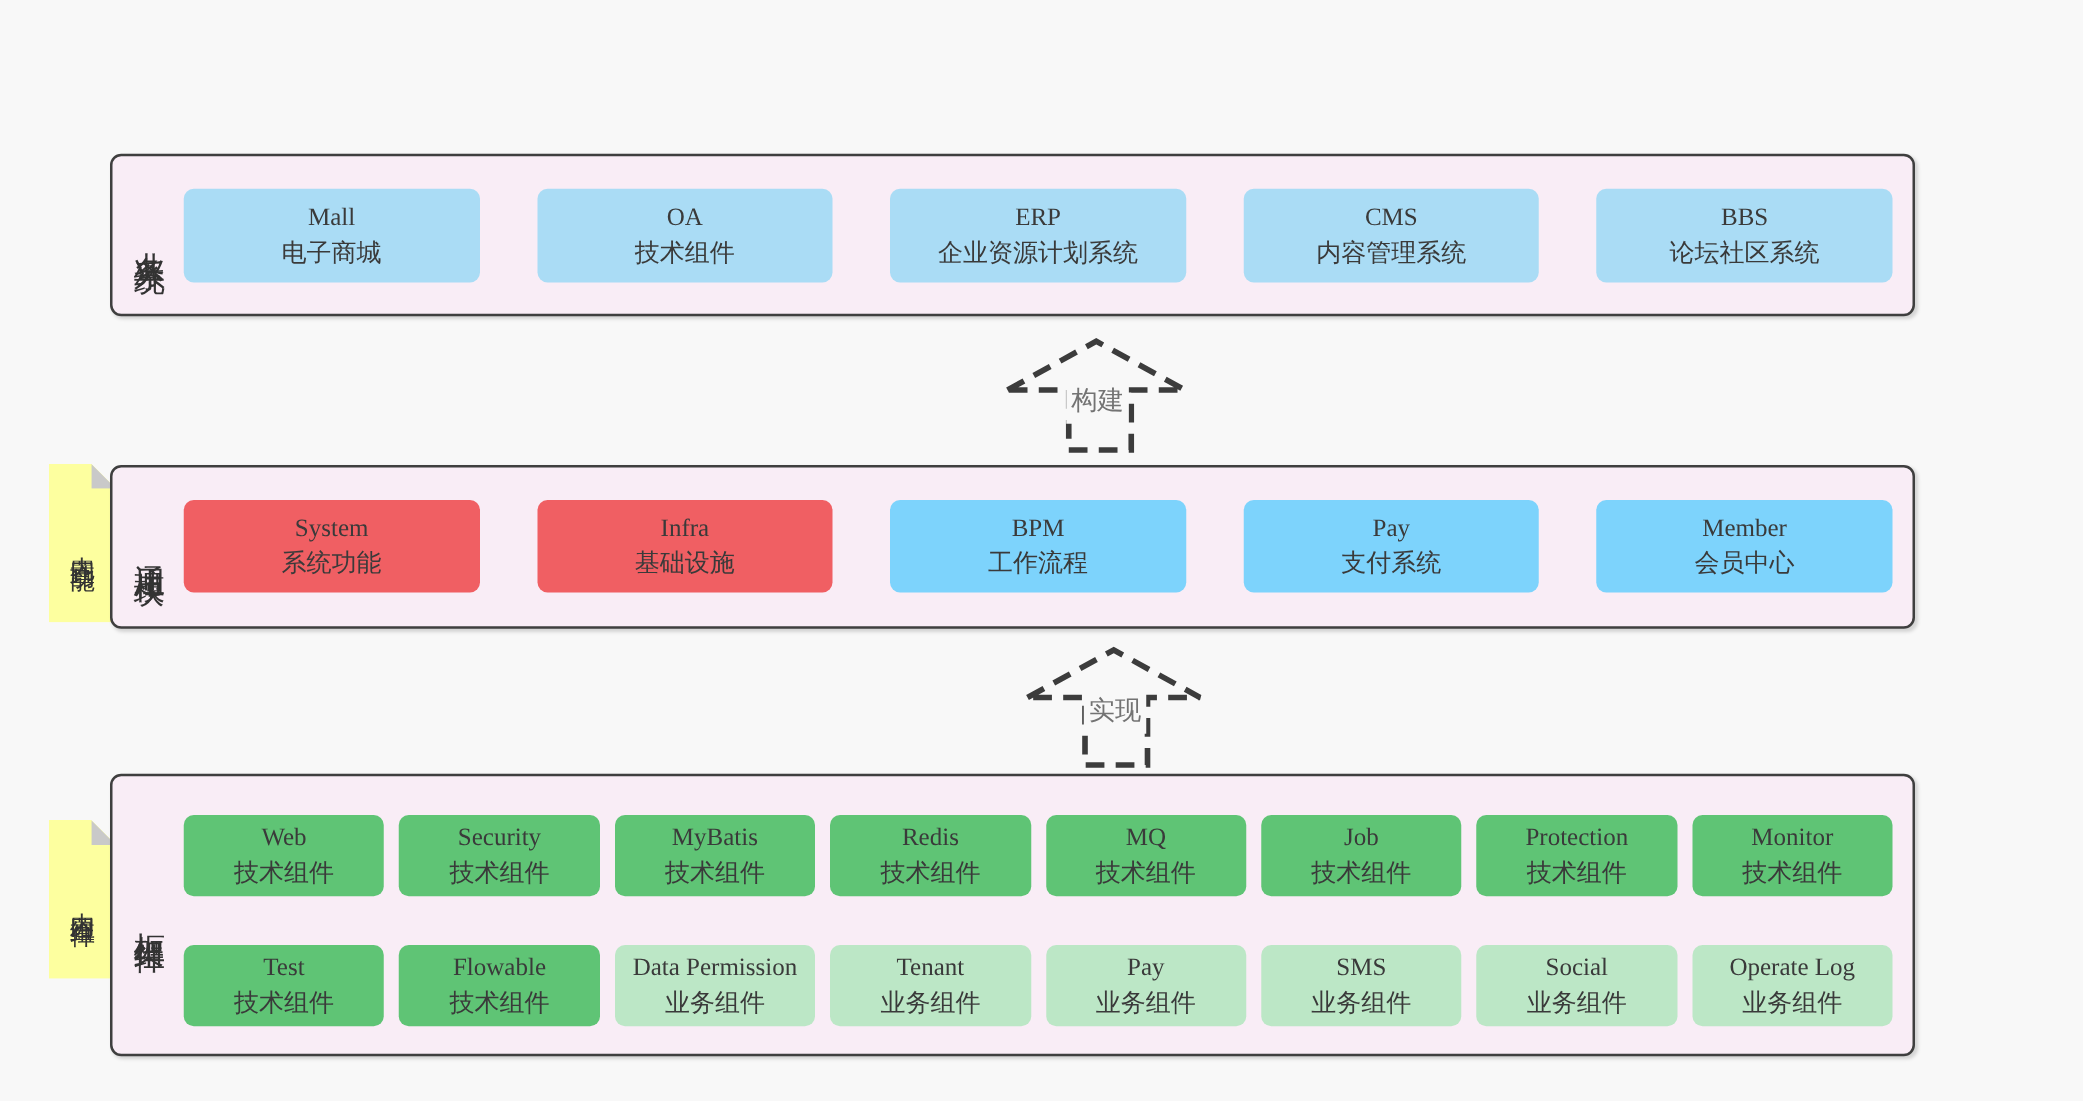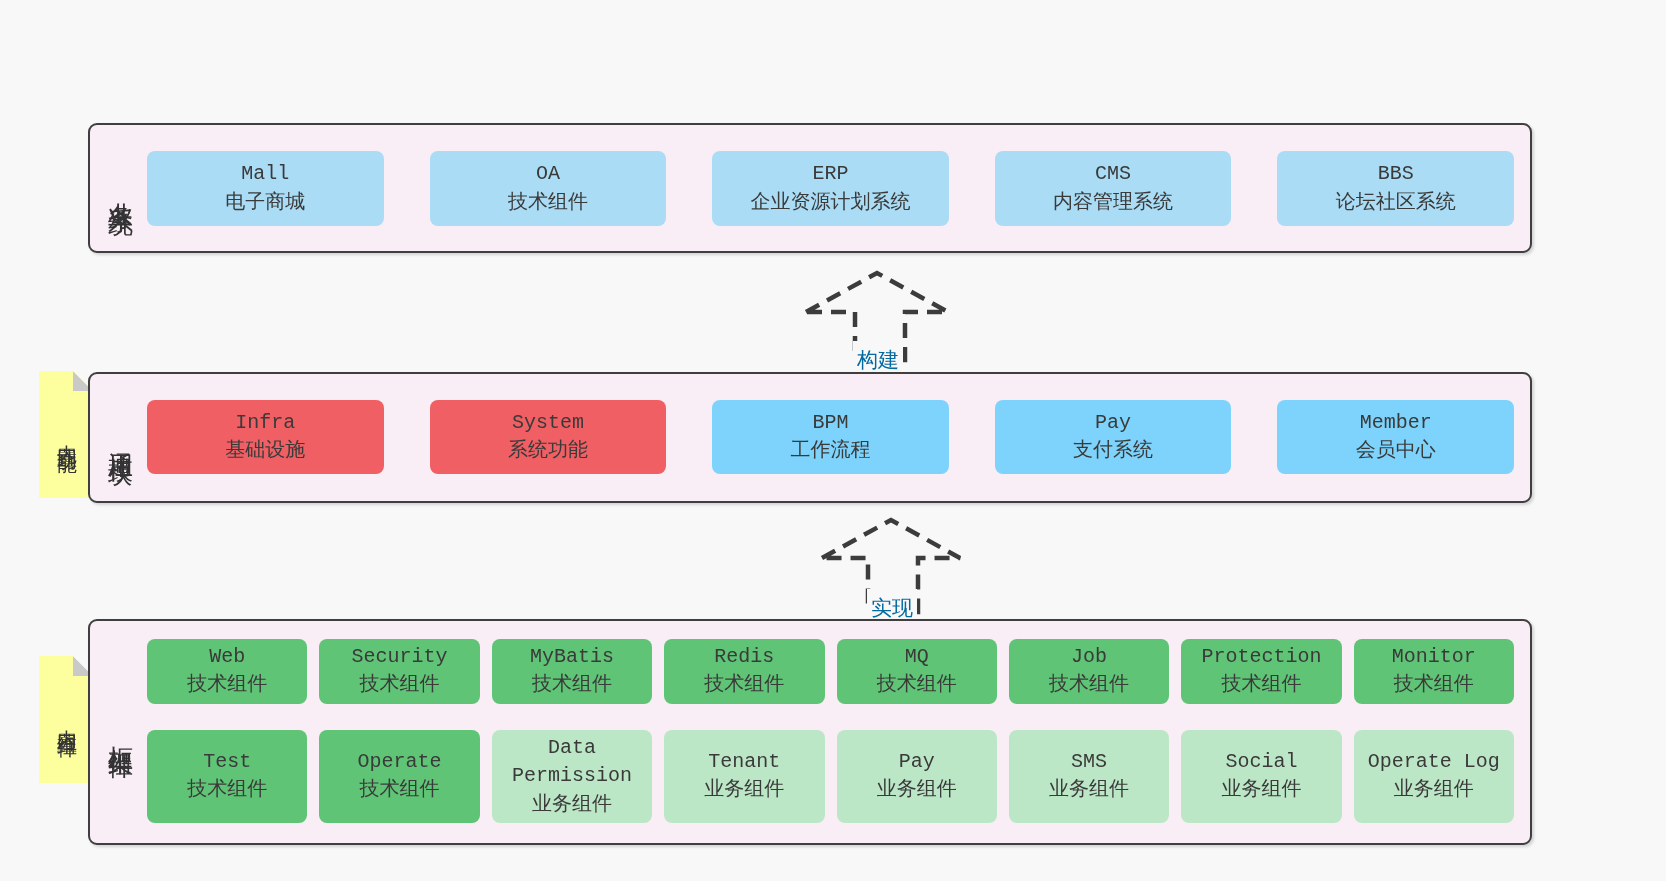--- a/index.html
+++ b/index.html
@@ -1,40 +1,40 @@
 <!DOCTYPE html>
 <html><head>
 <meta charset="utf-8">
 <style>
   html,body{margin:0;padding:0;}
   #canvas{
     position:relative; width:1666px; height:881px; overflow:hidden;
     background:#f8f8f8;
-    font-family:Liberation Mono, monospace;
+    font-family:Liberation Serif, serif;
     color:#333;
   }
   .layer{
     position:absolute; left:88px; width:1444px; box-sizing:border-box;
     background:#f9edf6; border:2px solid #3f3f3f; border-radius:9px;
     box-shadow:2px 2px 3px rgba(0,0,0,0.15);
     z-index:1;
   }
   #layer-1{ top:123px; height:130px; }
   #layer-2{ top:372px; height:131px; }
   #layer-3{ top:619px; height:226px; }
   .layer-label{
     position:absolute; left:12px; top:50%; transform:translateY(-50%);
     writing-mode:vertical-rl; text-orientation:upright;
     font-size:25px; letter-spacing:3px; color:#333; white-space:nowrap;
   }
   .boxes{ position:absolute; left:57px; right:16px; display:flex; }
   #layer-1 .boxes{ top:26px; bottom:25px; gap:46px; }
   #layer-2 .boxes{ top:26px; bottom:27px; gap:46px; }
   #layer-3 .boxes{ top:18px; bottom:22px; flex-direction:column; gap:26px; }
-  .row{ flex:1; display:flex; gap:12px; }
+  .row{ flex:1; display:flex; gap:12px;align-items:flex-end; }
   .box{
     flex:1; border-radius:8px; padding:4px 6px; box-sizing:border-box;
     display:flex; flex-direction:column; align-items:center; justify-content:center;
     text-align:center; font-size:20px; line-height:1.42; color:#3a3a3a;
   }
   .blue{ background:#aadcf5; }
   .red{ background:#f05f63; }
   .pink{ background:#7dd3fc; }
   .green{ background:#5fc475; }
   .lightgreen{ background:#bce7c6; }
@@ -58,23 +58,22 @@
   .arrow{ position:absolute; z-index:1; }
   #arrow-1{ left:796px; top:266px; width:164px; height:102px; }
   #arrow-2{ left:810px; top:514px; width:164px; height:104px; }
   .arrow svg{ display:block; }
   .arrow-outline{
     fill:none; stroke:#3c3c3c; stroke-width:4.5;
     stroke-dasharray:15 9; stroke-linejoin:miter;
   }
   .arrow-label{
     position:absolute; left:50%; top:54px; transform:translate(-50%,-50%);
-    background:#f8f8f8; padding:5px 4px; font-size:21px; color:#0369a1;
+    background:#f8f8f8; padding:5px 4px; font-size:21px; color:#737373;
     white-space:nowrap;
-    margin-top:40px;
   }
 </style>
 </head>
 <body>
 
 <div id="canvas">
 
   <div class="tab" id="tab-1">
     <span class="fold"></span>
     <span class="tab-text">内置功能</span>
@@ -114,26 +113,26 @@
     <svg width="164" height="102" viewBox="0 0 164 102">
       <polygon class="arrow-outline" points="10,46 81,7 152,46 109,46 109,94 59,94 59,46"></polygon>
     </svg>
     <div class="arrow-label">构建</div>
   </div>
 
   <div class="layer" id="layer-2">
     <div class="layer-label">通用模块</div>
     <div class="boxes">
       <div class="box red">
+        <div>System</div>
+        <div>系统功能</div>
+      </div>
+      <div class="box red">
         <div>Infra</div>
         <div>基础设施</div>
-      </div>
-      <div class="box red">
-        <div>System</div>
-        <div>系统功能</div>
       </div>
       <div class="box pink">
         <div>BPM</div>
         <div>工作流程</div>
       </div>
       <div class="box pink">
         <div>Pay</div>
         <div>支付系统</div>
       </div>
       <div class="box pink">
@@ -186,21 +185,21 @@
           <div>Monitor</div>
           <div>技术组件</div>
         </div>
       </div>
       <div class="row">
         <div class="box green">
           <div>Test</div>
           <div>技术组件</div>
         </div>
         <div class="box green">
-          <div>Operate</div>
+          <div>Flowable</div>
           <div>技术组件</div>
         </div>
         <div class="box lightgreen">
           <div>Data Permission</div>
           <div>业务组件</div>
         </div>
         <div class="box lightgreen">
           <div>Tenant</div>
           <div>业务组件</div>
         </div>

